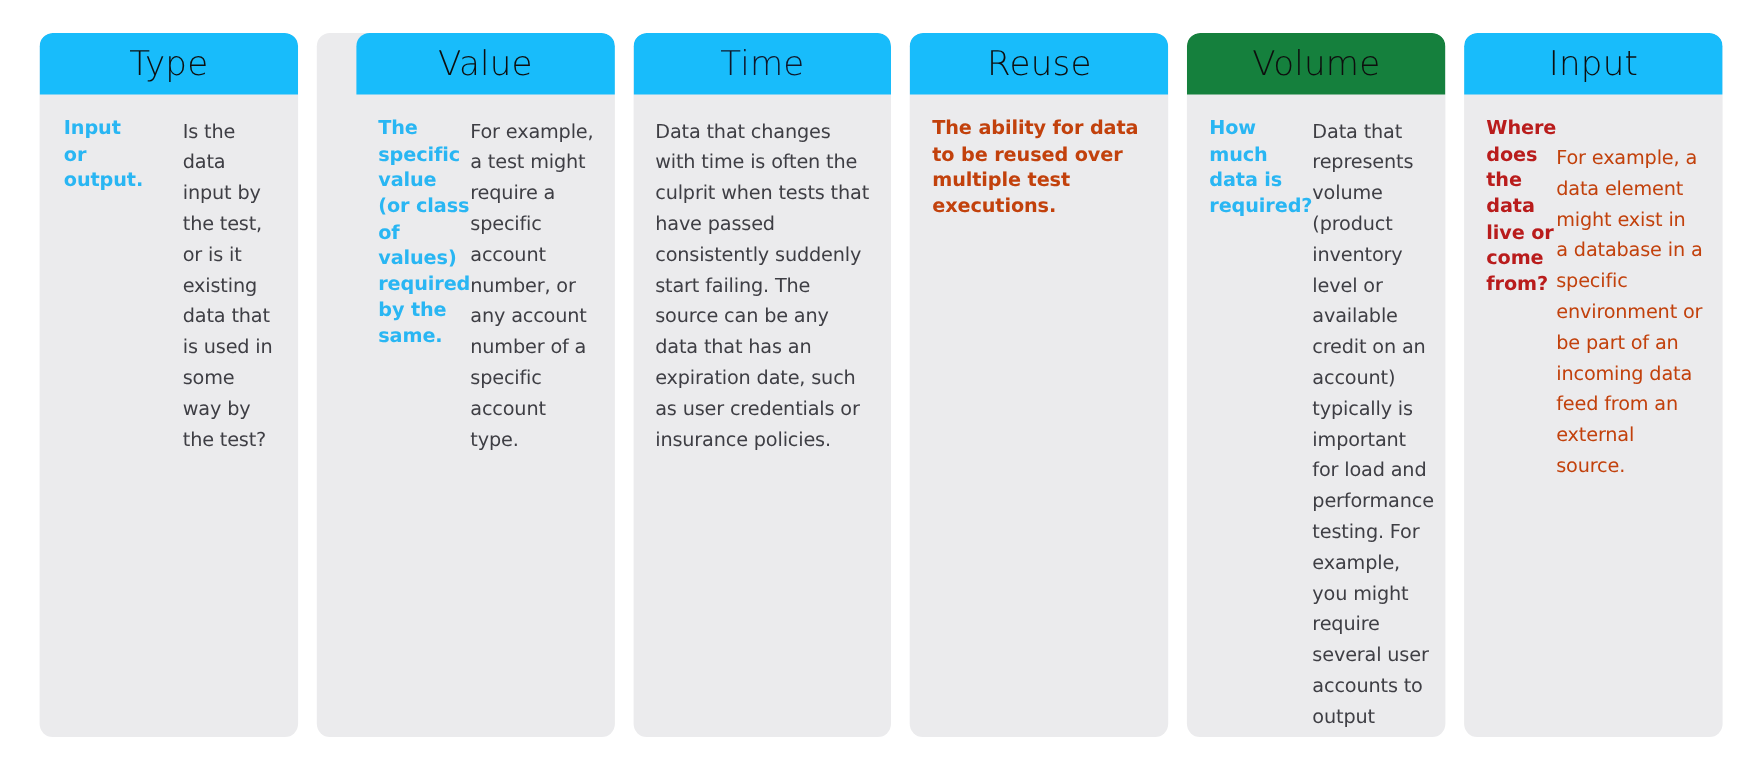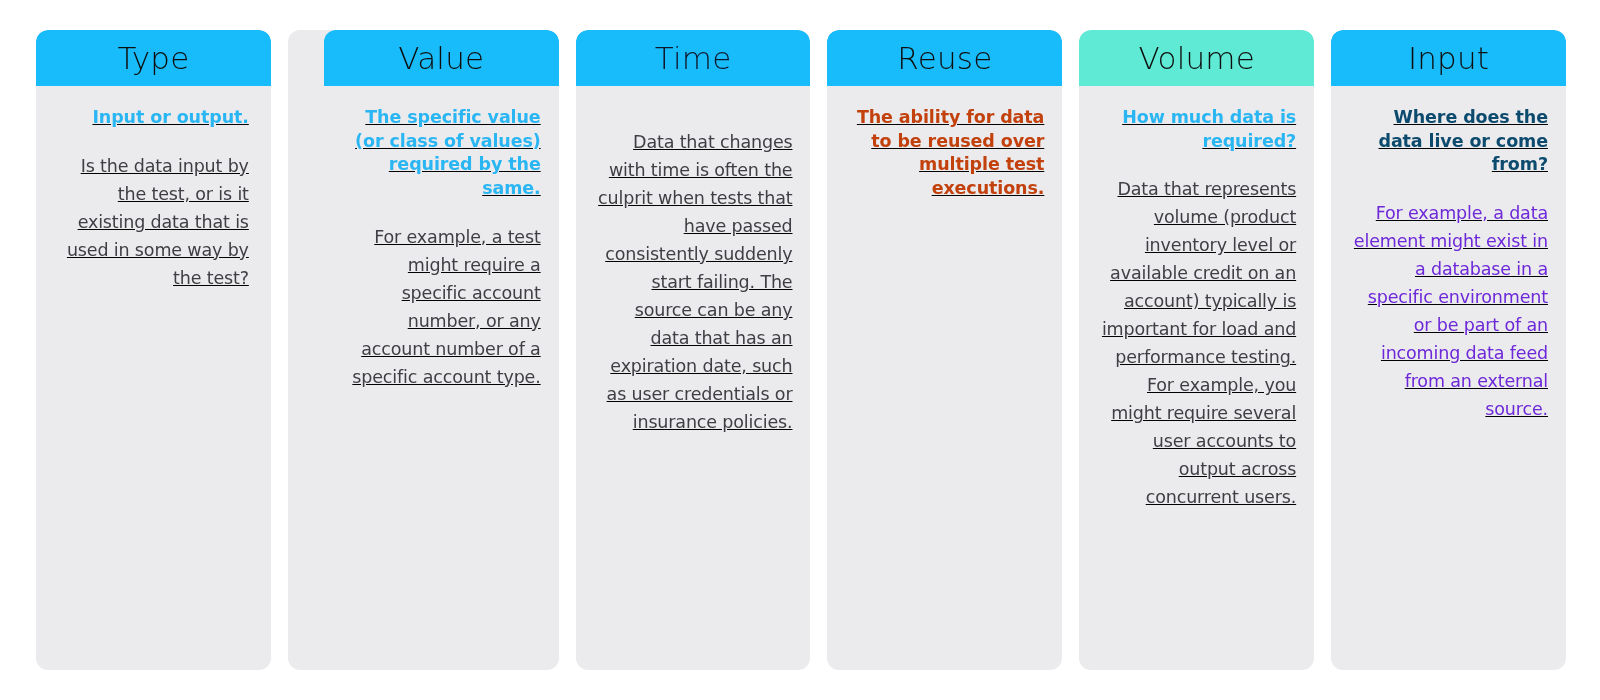--- a/index.html
+++ b/index.html
@@ -17,21 +17,20 @@
   #board {
     position: relative;
     width: 1600px;
     height: 700px;
     box-sizing: border-box;
     padding: 30px 34px 30px 36px;
     display: flex;
     flex-direction: row;
     gap: 17px;
     align-items: stretch;
-    text-align: right;
   }
 
   .card {
     flex: 1 1 0;
     min-width: 0;
     display: flex;
     flex-direction: column;
     background: #ebebed;
     border-radius: 12px;
     overflow: hidden;
@@ -55,22 +54,21 @@
     line-height: 1;
     color: #0e0e0e;
     letter-spacing: 0.2px;
     white-space: nowrap;
   }
 
   .card-body {
     flex: 1 1 auto;
     padding: 20px 22px 20px 22px;
     display: flex;
-    flex-direction: column;
-    text-decoration: underline;
+    flex-direction: row;
   }
 
   .card-subtitle {
     font-family: "DejaVu Sans", sans-serif;
     font-weight: 700;
     font-size: 17.5px;
     line-height: 1.35;
     color: #29b6f3;
     margin: 0;
     letter-spacing: -0.1px;
@@ -104,21 +102,21 @@
 
 <div id="board">
 
   <div class="card" data-card-index="0" style="background: rgb(235, 235, 237);">
     <div class="card-header" style="background: rgb(24, 188, 251);">
       <span class="card-title" style="color: rgb(14, 14, 14);">Type</span>
     </div>
     <div class="card-body">
       <p class="card-subtitle" style="color: rgb(41, 182, 243);">Input or output.</p>
       <div class="card-spacer"></div>
-      <p class="card-text" style="color: rgb(62, 62, 68);">Is the data input by the test, or is it existing data that is used in some way by the test?</p>
+      <p class="card-text" style="color: rgb(62, 62, 68); margin-left: 36px;">Is the data input by the test, or is it existing data that is used in some way by the test?</p>
     </div>
   </div>
 
   <div class="card" data-card-index="1" style="background: rgb(235, 235, 237); padding-left: 36px;">
     <div class="card-header" style="background: rgb(24, 188, 251);">
       <span class="card-title" style="color: rgb(14, 14, 14);">Value</span>
     </div>
     <div class="card-body">
       <p class="card-subtitle" style="color: rgb(41, 182, 243);">The specific value (or class of values) required by the same.</p>
       <div class="card-spacer"></div>
@@ -140,34 +138,34 @@
     <div class="card-header" style="background: rgb(24, 188, 251);">
       <span class="card-title" style="color: rgb(14, 14, 14);">Reuse</span>
     </div>
     <div class="card-body">
       <p class="card-subtitle" style="color: #c2410c;">The ability for data to be reused over multiple test executions.</p>
       <div class="card-spacer"></div>
     </div>
   </div>
 
   <div class="card" data-card-index="4" style="background: rgb(235, 235, 237);">
-    <div class="card-header" style="background: #5eead4;">
+    <div class="card-header" style="background: #15803d;">
       <span class="card-title" style="color: rgb(14, 14, 14);">Volume</span>
     </div>
     <div class="card-body">
       <p class="card-subtitle" style="color: rgb(41, 182, 243);">How much data is required?</p>
       <div class="card-spacer"></div>
       <p class="card-text" style="color: rgb(62, 62, 68);">Data that represents volume (product inventory level or available credit on an account) typically is important for load and performance testing. For example, you might require several user accounts to output across concurrent users.</p>
     </div>
   </div>
 
   <div class="card" data-card-index="5" style="background: rgb(235, 235, 237);">
     <div class="card-header" style="background: rgb(24, 188, 251);">
       <span class="card-title" style="color: rgb(14, 14, 14);">Input</span>
     </div>
     <div class="card-body">
-      <p class="card-subtitle" style="color: #0c4a6e;">Where does the data live or come from?</p>
+      <p class="card-subtitle" style="color: #b91c1c;">Where does the data live or come from?</p>
       <div class="card-spacer"></div>
-      <p class="card-text" style="color: #6d28d9;">For example, a data element might exist in a database in a specific environment or be part of an incoming data feed from an external source.</p>
+      <p class="card-text" style="color: #c2410c; margin-top: 24px;">For example, a data element might exist in a database in a specific environment or be part of an incoming data feed from an external source.</p>
     </div>
   </div>
 
 </div>
 
 </body></html>

